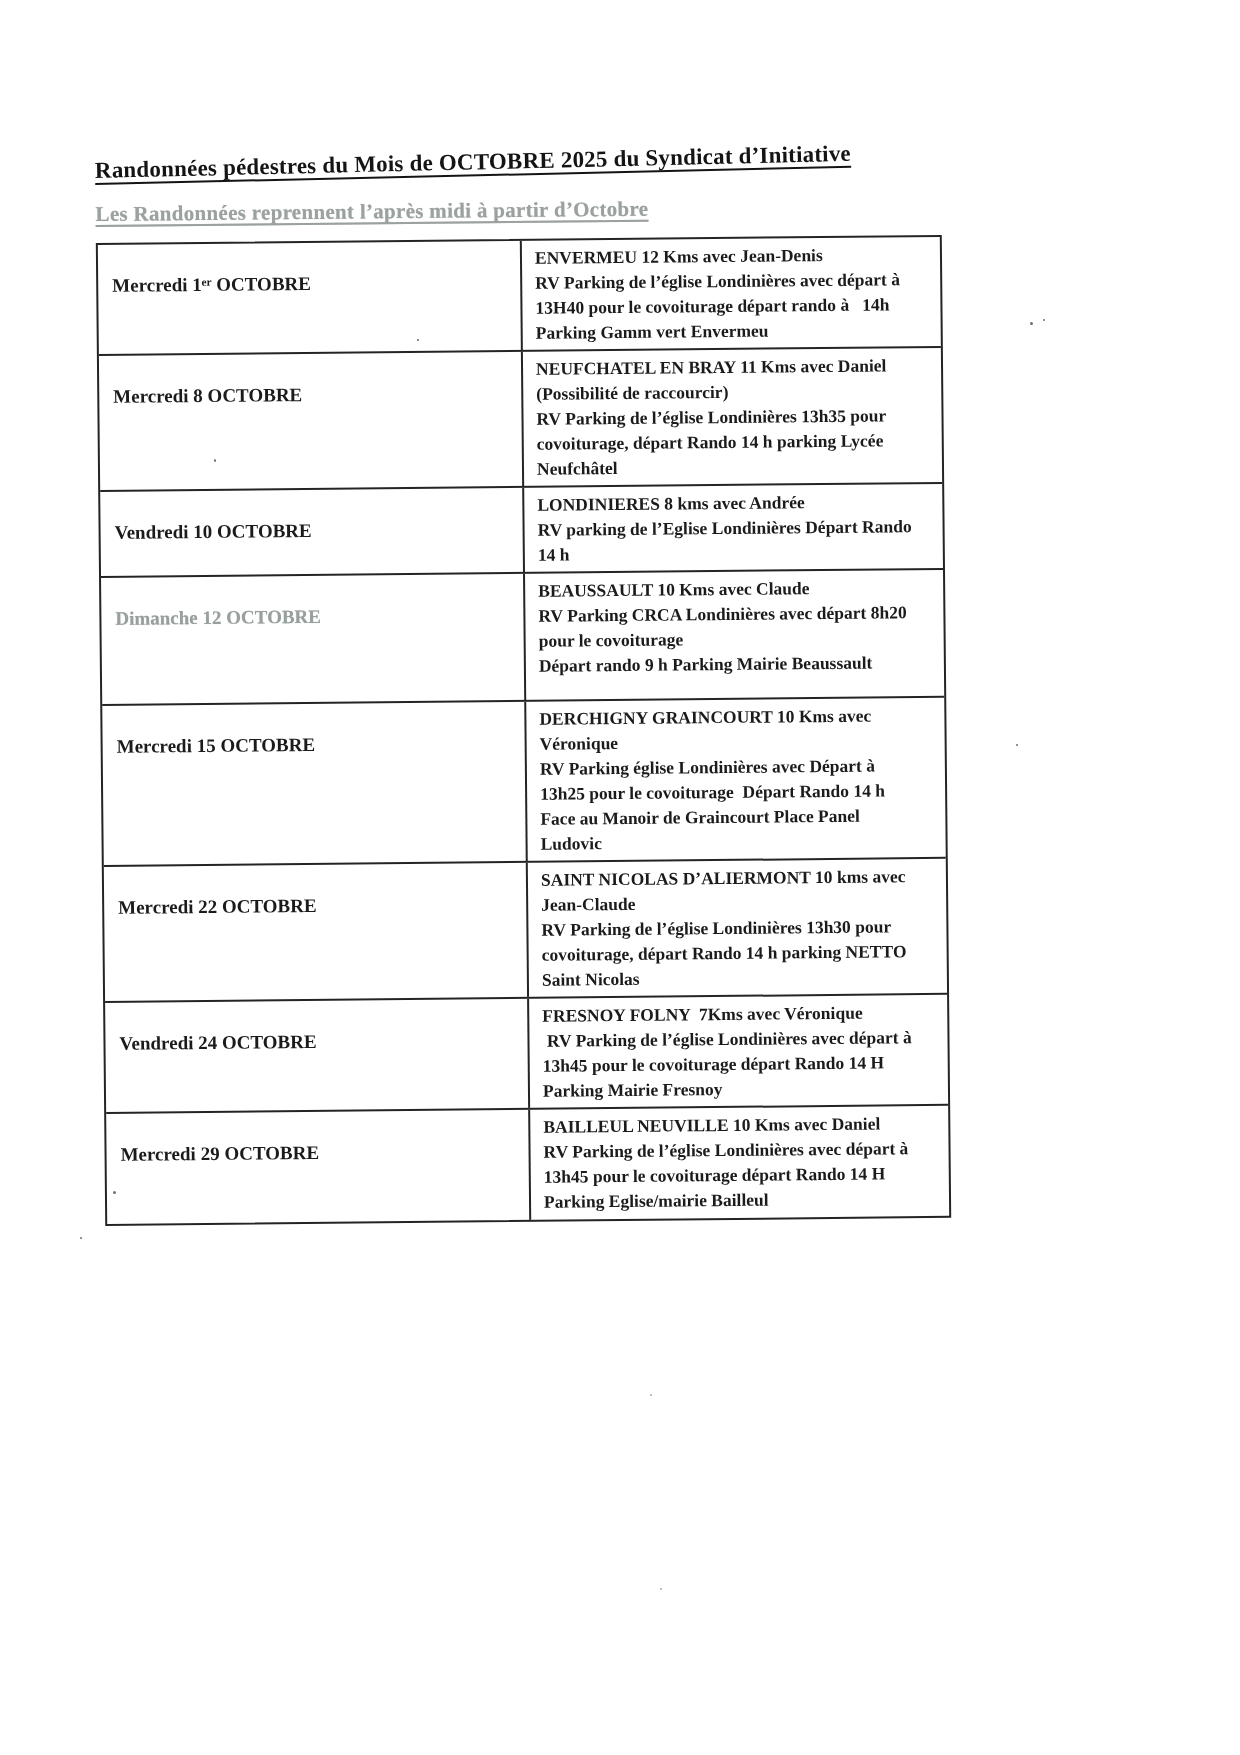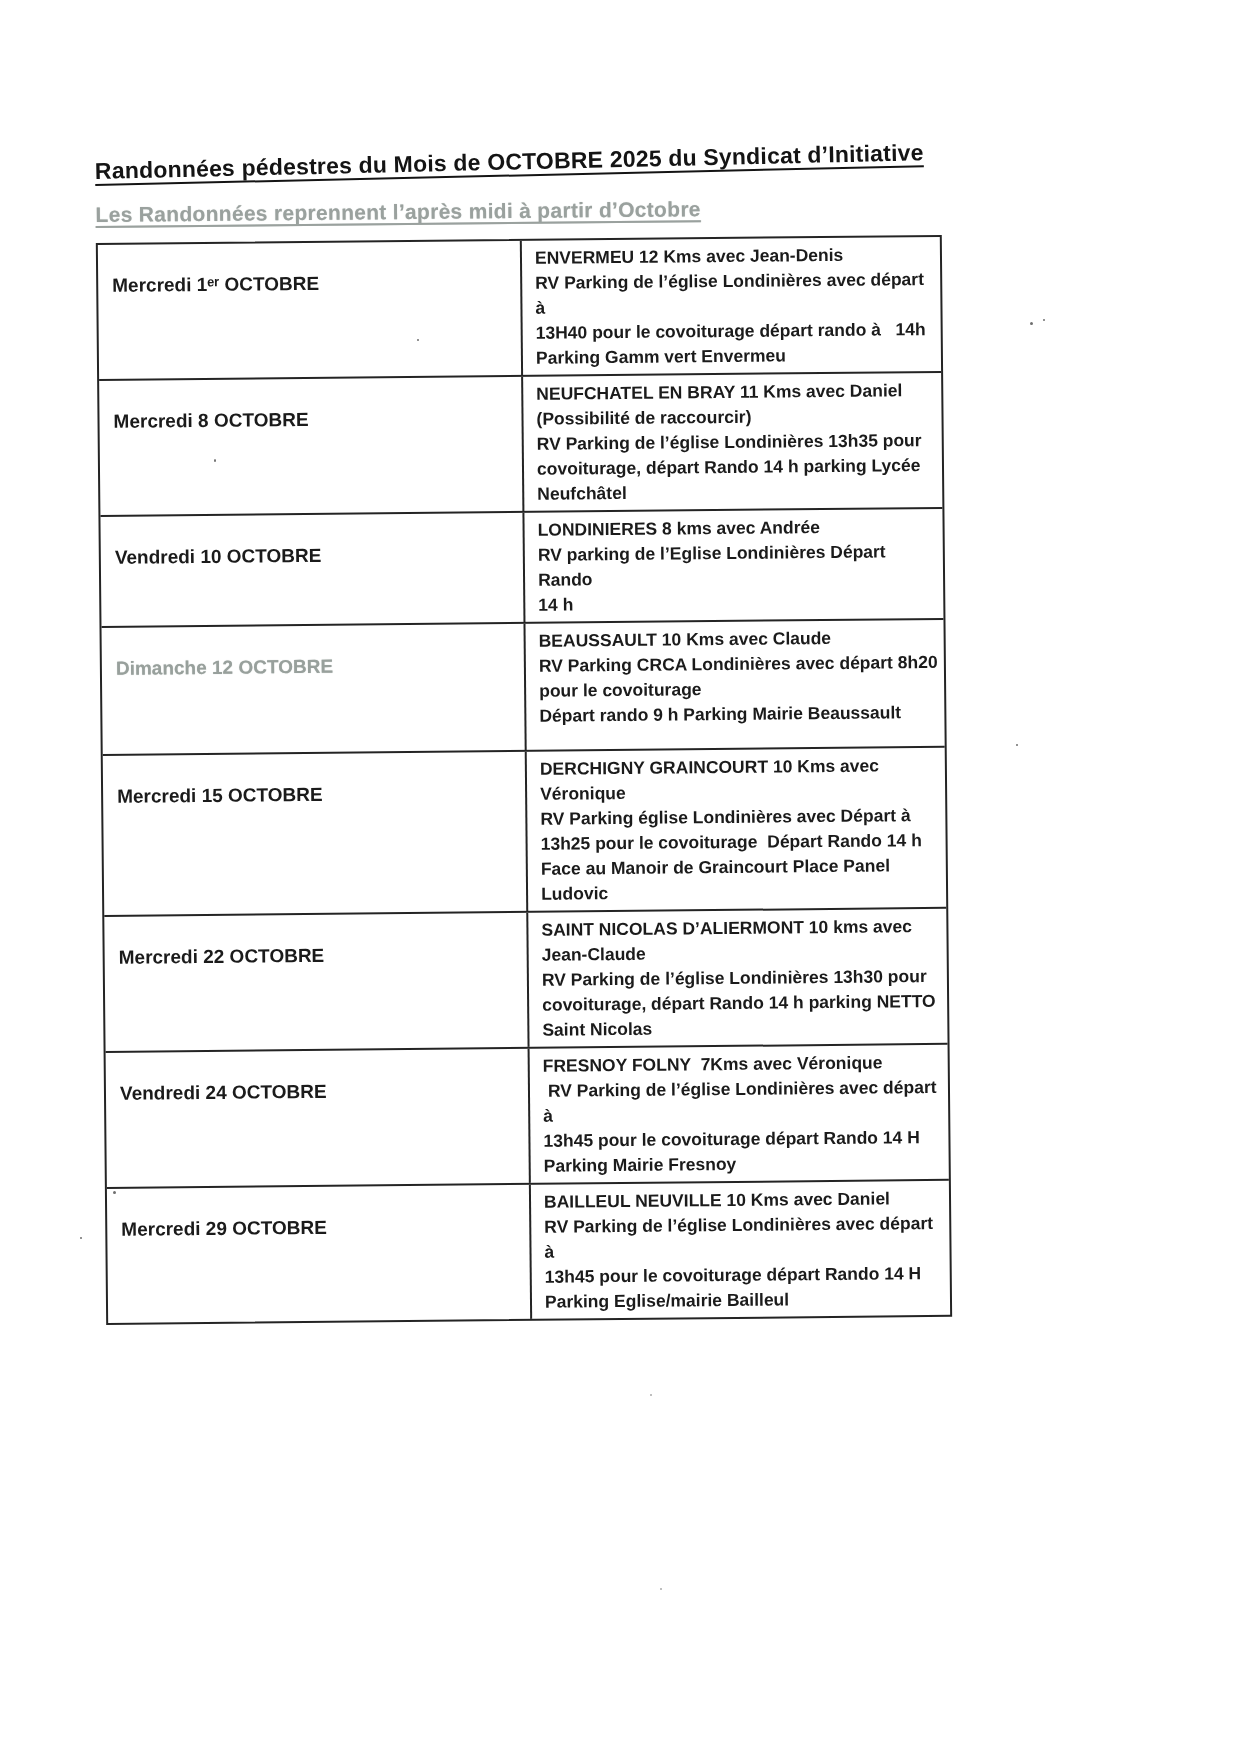--- a/index.html
+++ b/index.html
@@ -2,21 +2,21 @@
 <html><head>
 <meta charset="utf-8">
 <style>
   html,body{margin:0;padding:0;background:#ffffff;}
   .page{
     position:relative;
     width:1240px;
     height:1755px;
     background:#ffffff;
     overflow:hidden;
-    font-family:Liberation Sans, sans-serif;
+    font-family:Liberation Serif, serif;
     color:#1c1c1c;
   }
   .content{
     position:absolute;
     left:95px;
     top:158px;
     width:850px;
     transform:rotate(-0.55deg);
     transform-origin:top left;
   }

